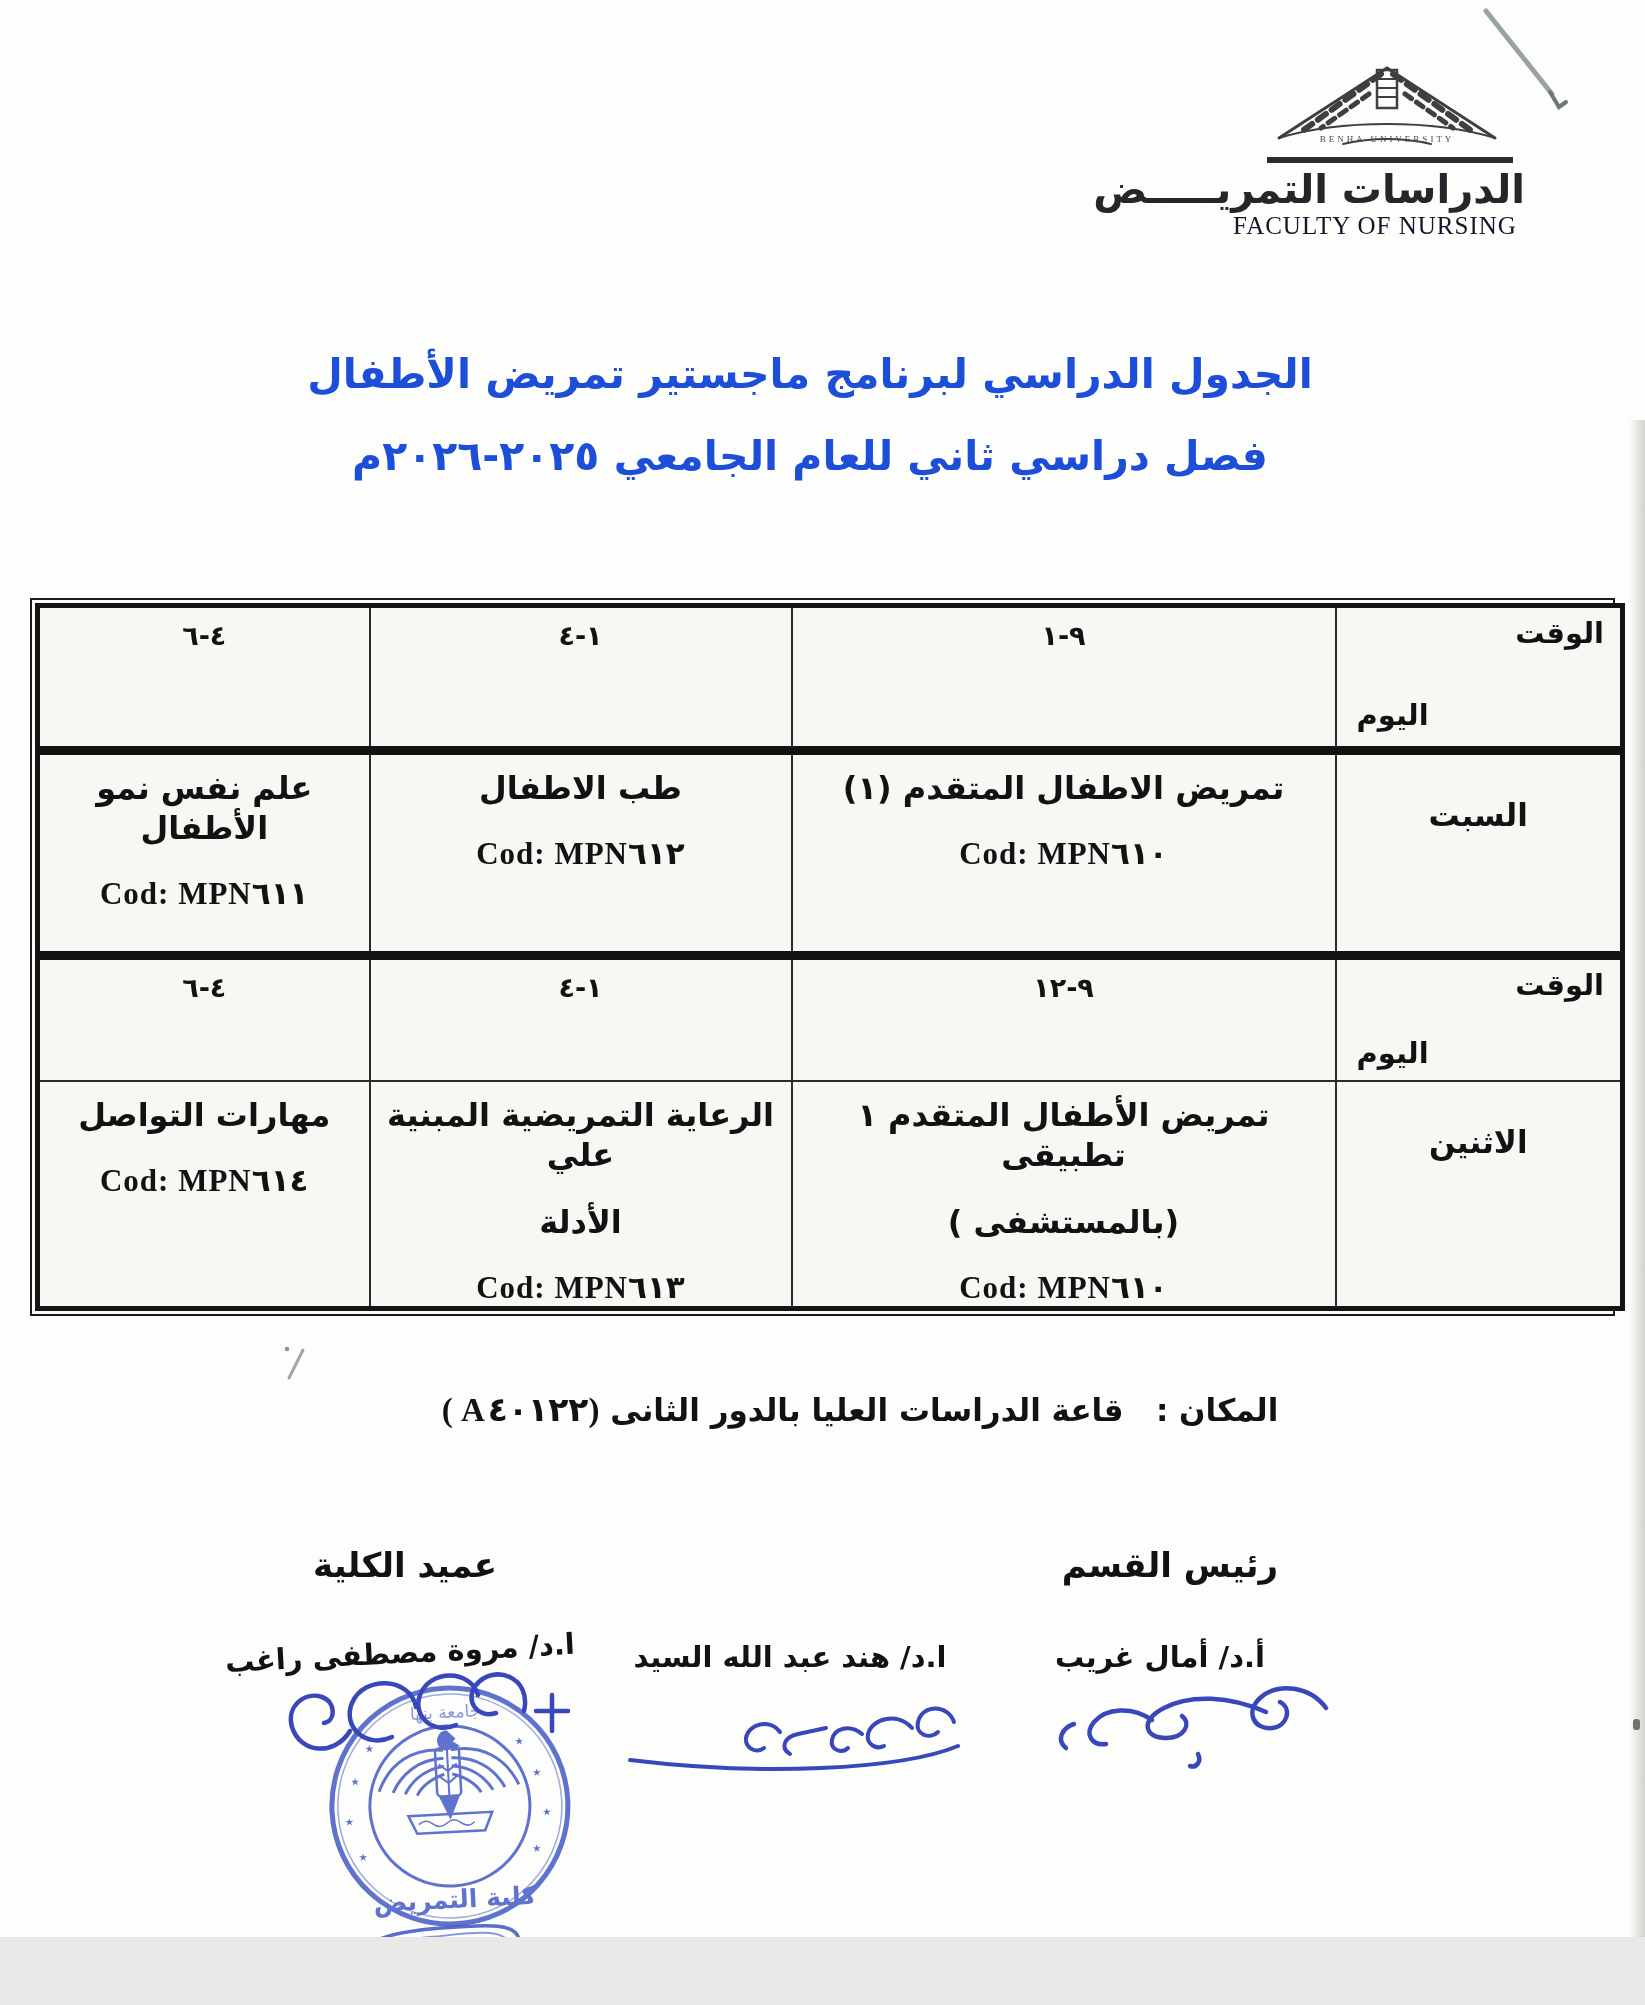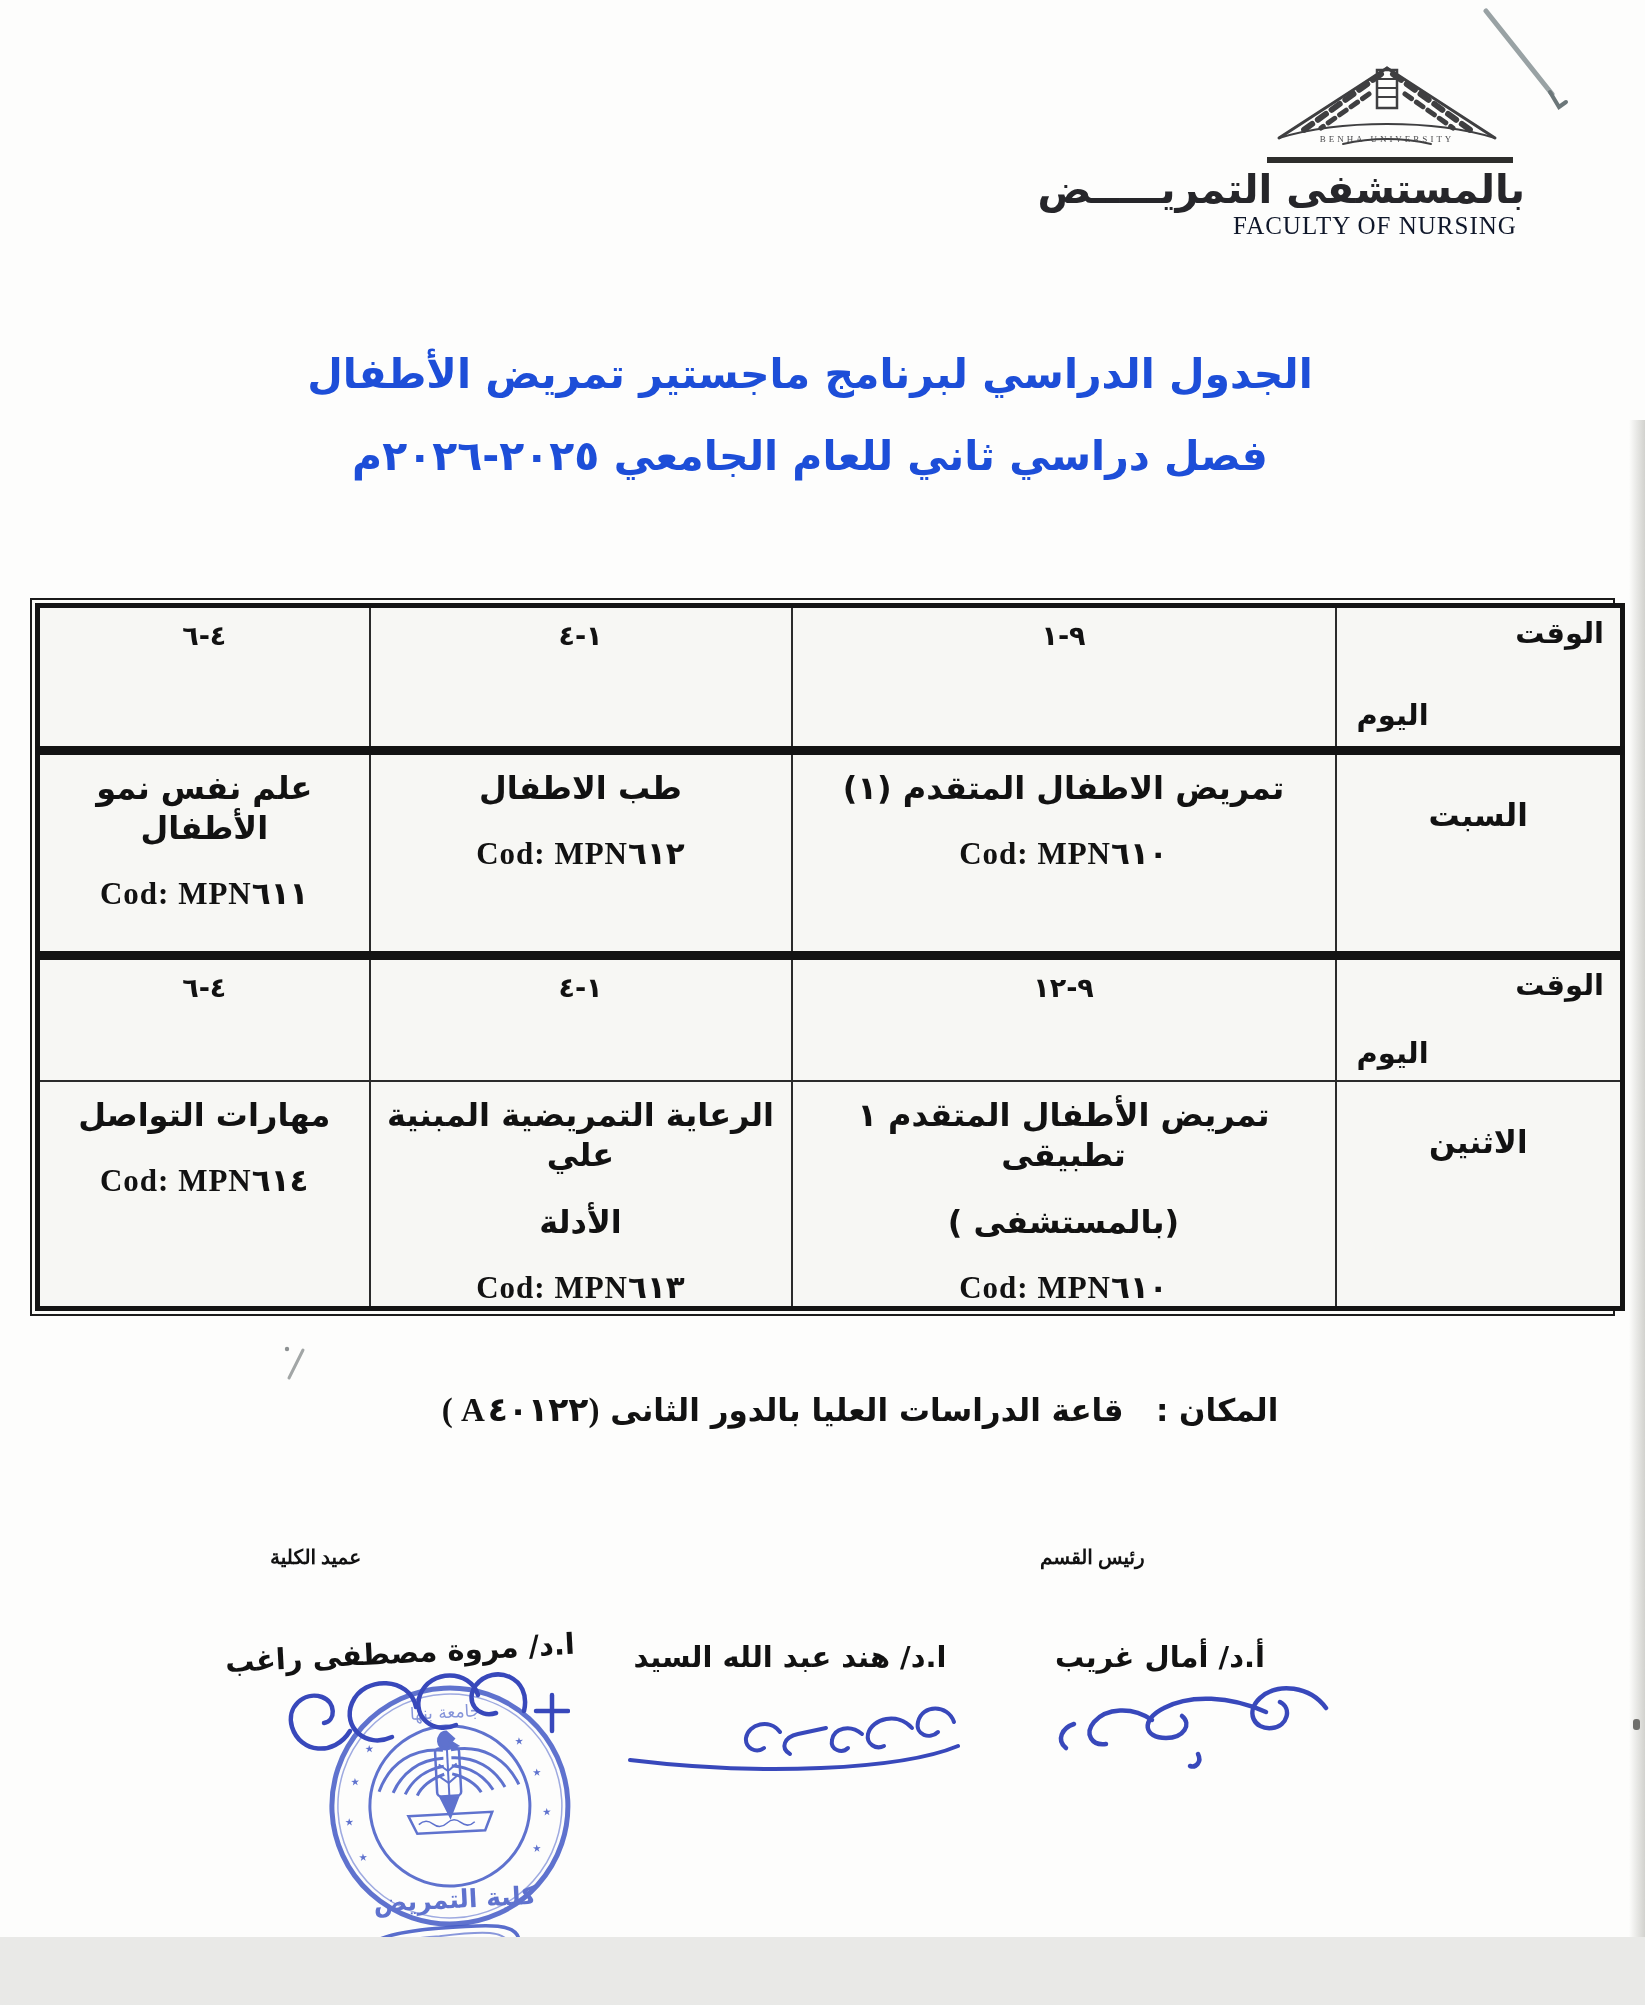--- a/index.html
+++ b/index.html
@@ -48,21 +48,21 @@
     margin-bottom:27px; line-height:1.25; }
   .course-name:empty { display:none; }
   .course-code { direction:ltr; font-family:"Liberation Serif","DejaVu Sans",serif;
     font-size:31px; font-weight:bold; letter-spacing:1px; }
   
   .location { position:absolute; left:280px; top:1390px; width:1160px; text-align:center;
     direction:rtl; font-size:31px; font-weight:bold; }
   .location .room { direction:ltr; unicode-bidi:embed; letter-spacing:3px;
     font-family:"Liberation Serif","DejaVu Sans",serif; font-size:33px; }
   
-  .sig-title { position:absolute; text-align:left; font-size:20px; font-weight:bold; direction:rtl;font-family:Liberation Serif, serif; }
+  .sig-title { position:absolute; text-align:center; font-size:34px; font-weight:bold; direction:rtl; }
   .sig-name  { position:absolute; text-align:center; font-size:29px; font-weight:bold; direction:rtl; }
   .sig-svg { position:absolute; }
   .stamp-svg { position:absolute; left:318px; top:1676px; transform:rotate(-3deg); }
   .numstamp-svg { position:absolute; left:352px; top:1918px; transform:rotate(-7deg); }
 </style>
 </head>
 <body>
 
 <div id="page">
 
@@ -87,21 +87,21 @@
         <path d="M104,34 L56,68" stroke-width="5" stroke-dasharray="8 6"></path>
         <path d="M140,34 L188,68" stroke-width="5" stroke-dasharray="8 6"></path>
         <rect x="112" y="10" width="20" height="38" stroke-width="2.5"></rect>
         <path d="M112,19 h20 M112,28 h20 M112,37 h20" stroke-width="2"></path>
         <path d="M14,78 Q60,64 122,64 Q184,64 230,78" stroke-width="2"></path>
         <path d="M78,84 Q122,74 166,84" stroke-width="2"></path>
       </g>
       <text x="122" y="82" text-anchor="middle" font-size="9" letter-spacing="3" fill="#4a4a4c" font-family="Liberation Serif, serif">BENHA UNIVERSITY</text>
     </svg>
     <div class="logo-bar"></div>
-    <div class="logo-arabic">بالمستشفى التمريـــــض</div>
+    <div class="logo-arabic">الدراسات التمريـــــض</div>
     <div class="logo-english">FACULTY OF NURSING</div>
   </div>
 
   <div class="title-block">
     <div class="title-line">الجدول الدراسي لبرنامج ماجستير تمريض الأطفال</div>
     <div class="title-line">فصل دراسي ثاني  للعام الجامعي ٢٠٢٥-٢٠٢٦م</div>
   </div>
 
   <div class="schedule-wrap">
     <table class="schedule">

